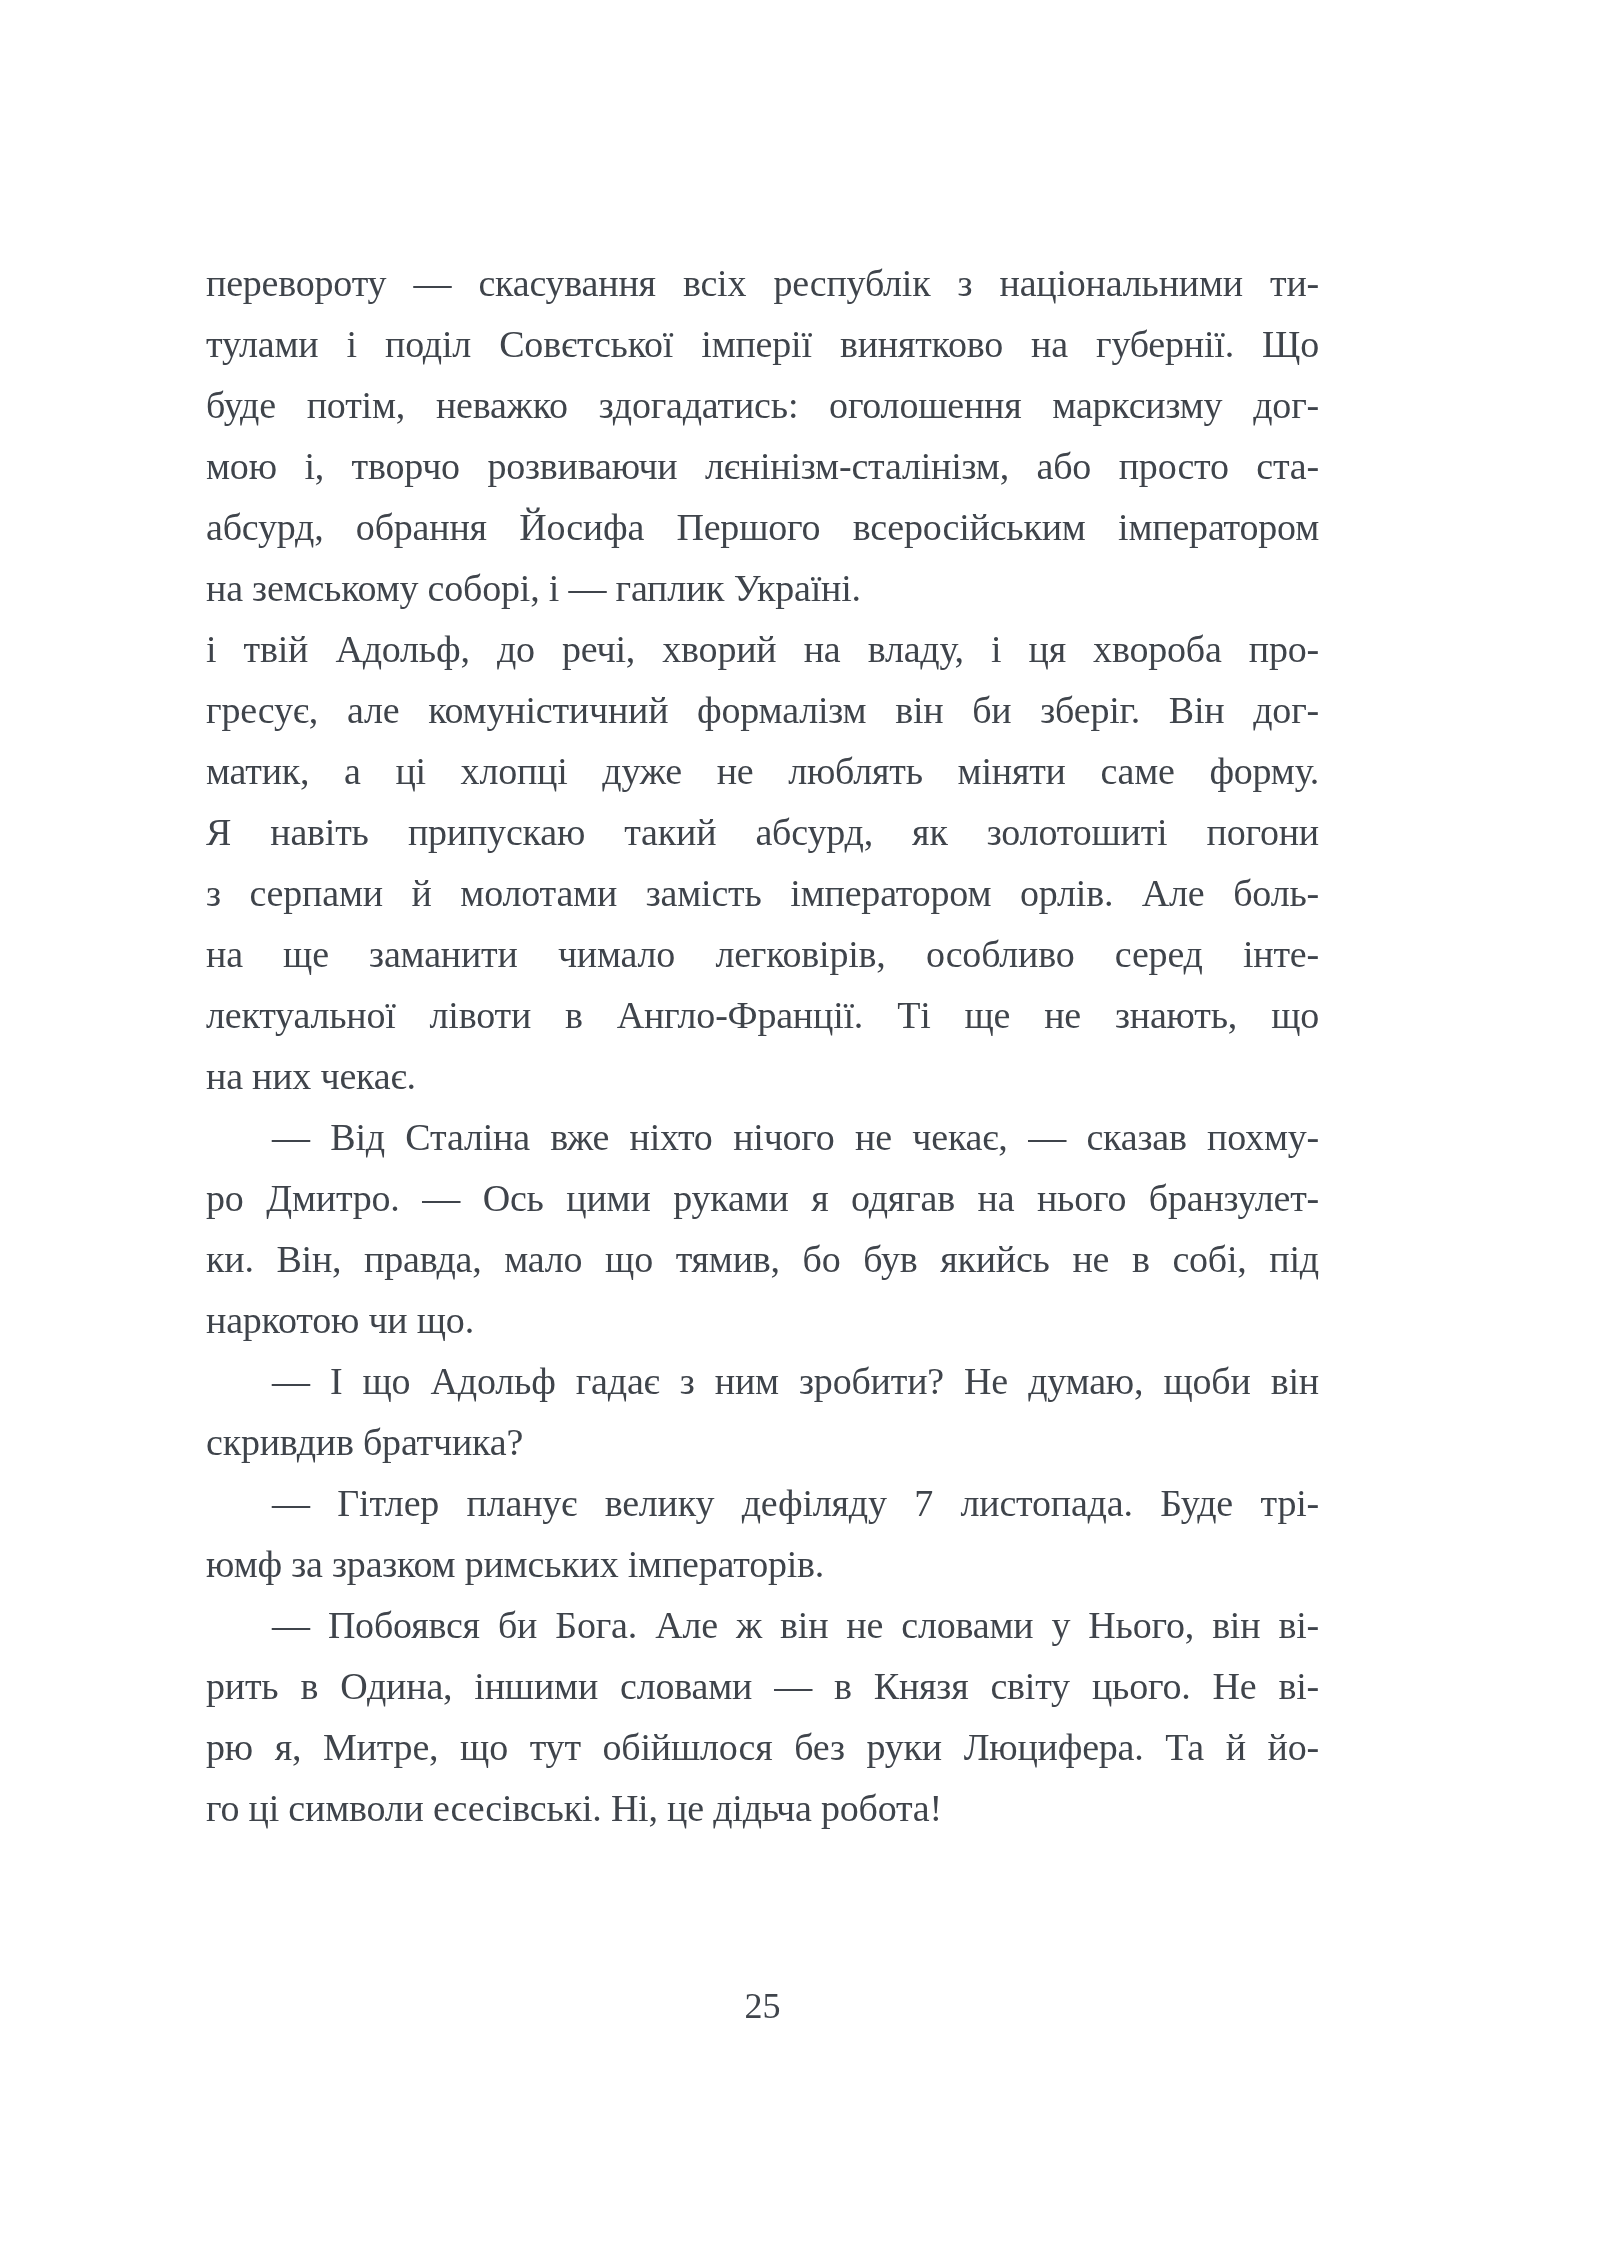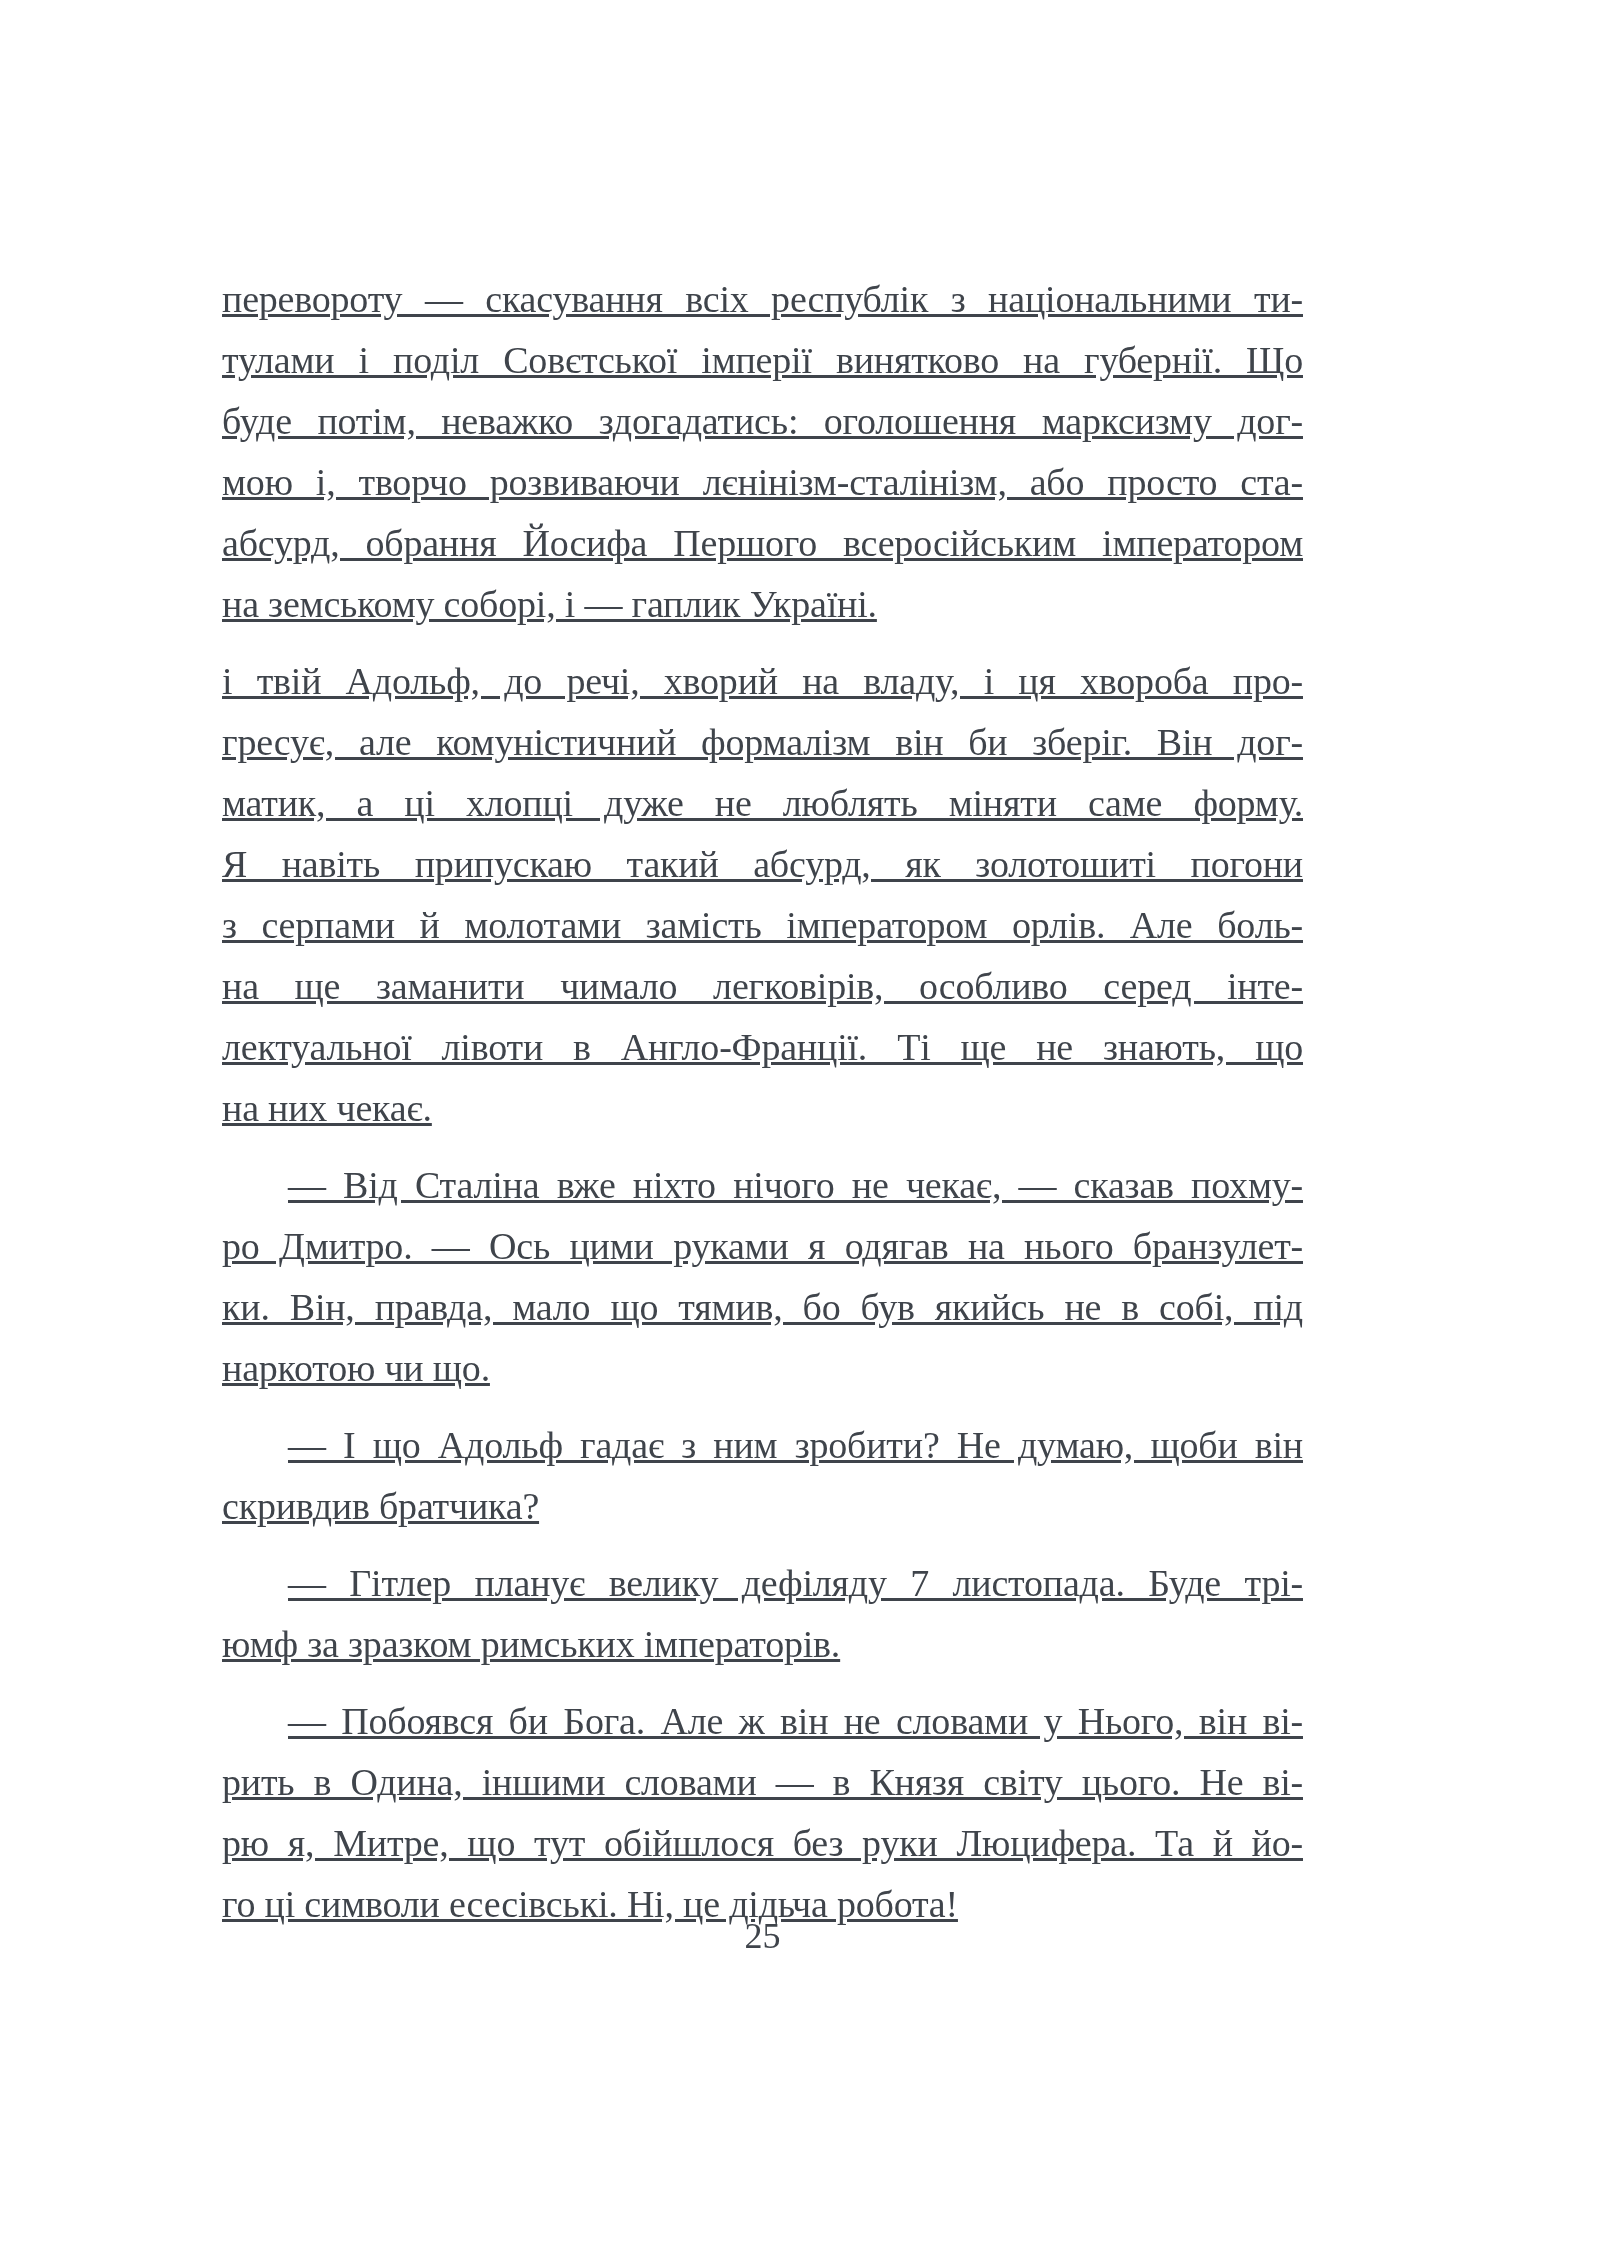--- a/index.html
+++ b/index.html
@@ -19,39 +19,38 @@
   .text-block {
     position: absolute;
     left: 206px;
     top: 253px;
     width: 1113px;
     font-size: 38px;
     line-height: 61px;
     letter-spacing: -0.2px;
   }
   .para {
-    margin: 16px;
+    margin: 0;
     padding: 0;
-    text-decoration: underline;
   }
   .ln {
     text-align: justify;
     text-align-last: justify;
   }
   .ln.last {
     text-align: center;
     text-align-last: left;
   }
   .ln.ind {
     text-indent: 66px;
   }
   .page-num {
     position: absolute;
     left: 206px;
-    top: 1916px;
+    top: 1986px;
     width: 1113px;
     text-align: center;
     font-size: 36px;
     line-height: 40px;
     color: #3f444b;
   }
 </style>
 </head>
 <body>
 

